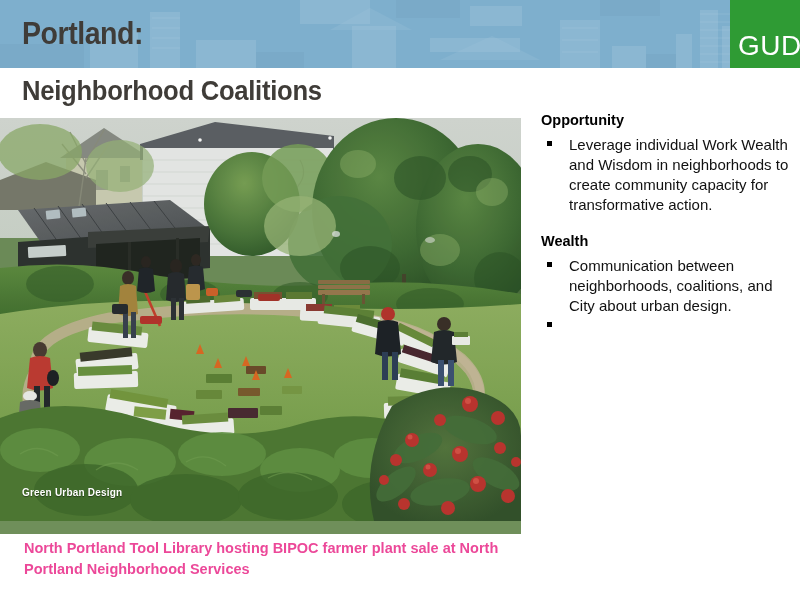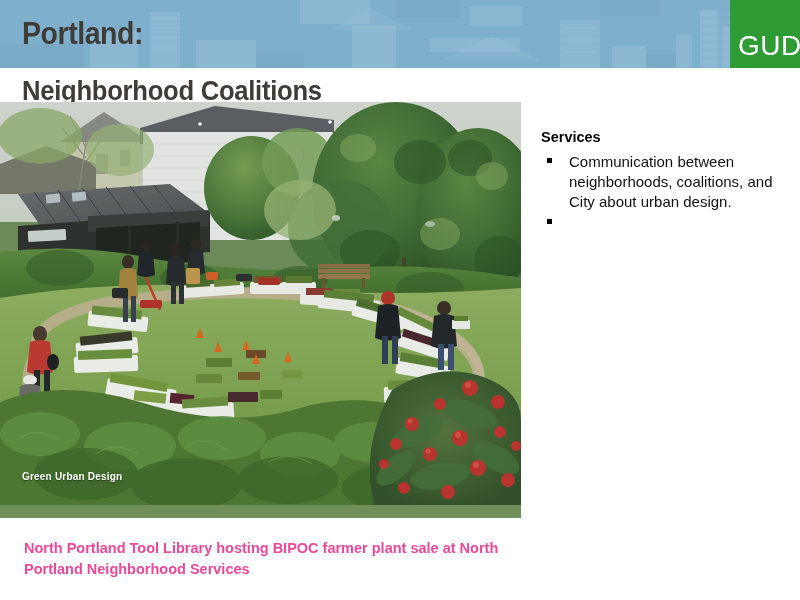--- a/index.html
+++ b/index.html
@@ -16,21 +16,21 @@
   
   #gud-logo{position:absolute;left:730px;top:0;width:70px;height:68px;background:#2f9b34;}
   #gud-logo-text{position:absolute;left:738px;top:32px;font-size:28px;color:#ffffff;letter-spacing:.5px;
       font-family:"Liberation Sans",sans-serif;font-weight:400;line-height:1;white-space:nowrap;}
 
   
   #slide-subtitle{position:absolute;left:22px;top:77px;font-size:27px;font-weight:bold;color:#3f3c38;
       letter-spacing:-.3px;line-height:1.1;transform:scaleX(.95);transform-origin:left center;white-space:nowrap;}
 
   
-  #photo{position:absolute;left:0;top:102px;width:521px;height:416px;overflow:hidden;background:#6f8f5a;}
+  #photo{position:absolute;left:0;top:118px;width:521px;height:416px;overflow:hidden;background:#6f8f5a;}
   #photo svg{display:block;width:521px;height:403px;}
   #photo-watermark{position:absolute;left:22px;top:369px;font-size:10px;font-weight:bold;color:#ffffff;
       letter-spacing:.2px;text-shadow:0 1px 1px rgba(0,0,0,.45);white-space:nowrap;}
 
   
   #photo-caption{position:absolute;left:24px;top:538px;width:480px;font-size:14.5px;font-weight:bold;
       color:#ec4899;line-height:1.45;}
 
   
   #right-col{position:absolute;left:541px;top:112px;width:250px;}
@@ -426,25 +426,34 @@
 
       <rect x="0" y="0" width="521" height="403" fill="#2c3a1e" opacity="0.05"></rect>
     </svg>
     <div id="photo-watermark">Green Urban Design</div>
   </div>
 
   <div id="photo-caption">North Portland Tool Library hosting BIPOC farmer plant sale at North Portland Neighborhood Services</div>
 
   <div id="right-col">
 
+    <div>
+      <div class="sec-heading">Opportunity</div>
+      <ul class="bullet-list">
+        <li class="bullet-item">
+          <span class="sq"></span>
+          <span>Leverage individual Work Wealth and Wisdom in neighborhoods to create community capacity for transformative action.</span>
+        </li>
+      </ul>
+    </div>
 
     <div class="sec-gap"></div>
 
     <div>
-      <div class="sec-heading">Services</div>
+      <div class="sec-heading">Wealth</div>
       <ul class="bullet-list">
         <li class="bullet-item">
           <span class="sq"></span>
           <span>Communication between neighborhoods, coalitions, and City about urban design.</span>
         </li>
         <li class="bullet-item">
           <span class="sq"></span>
         </li>
       </ul>
     </div>

